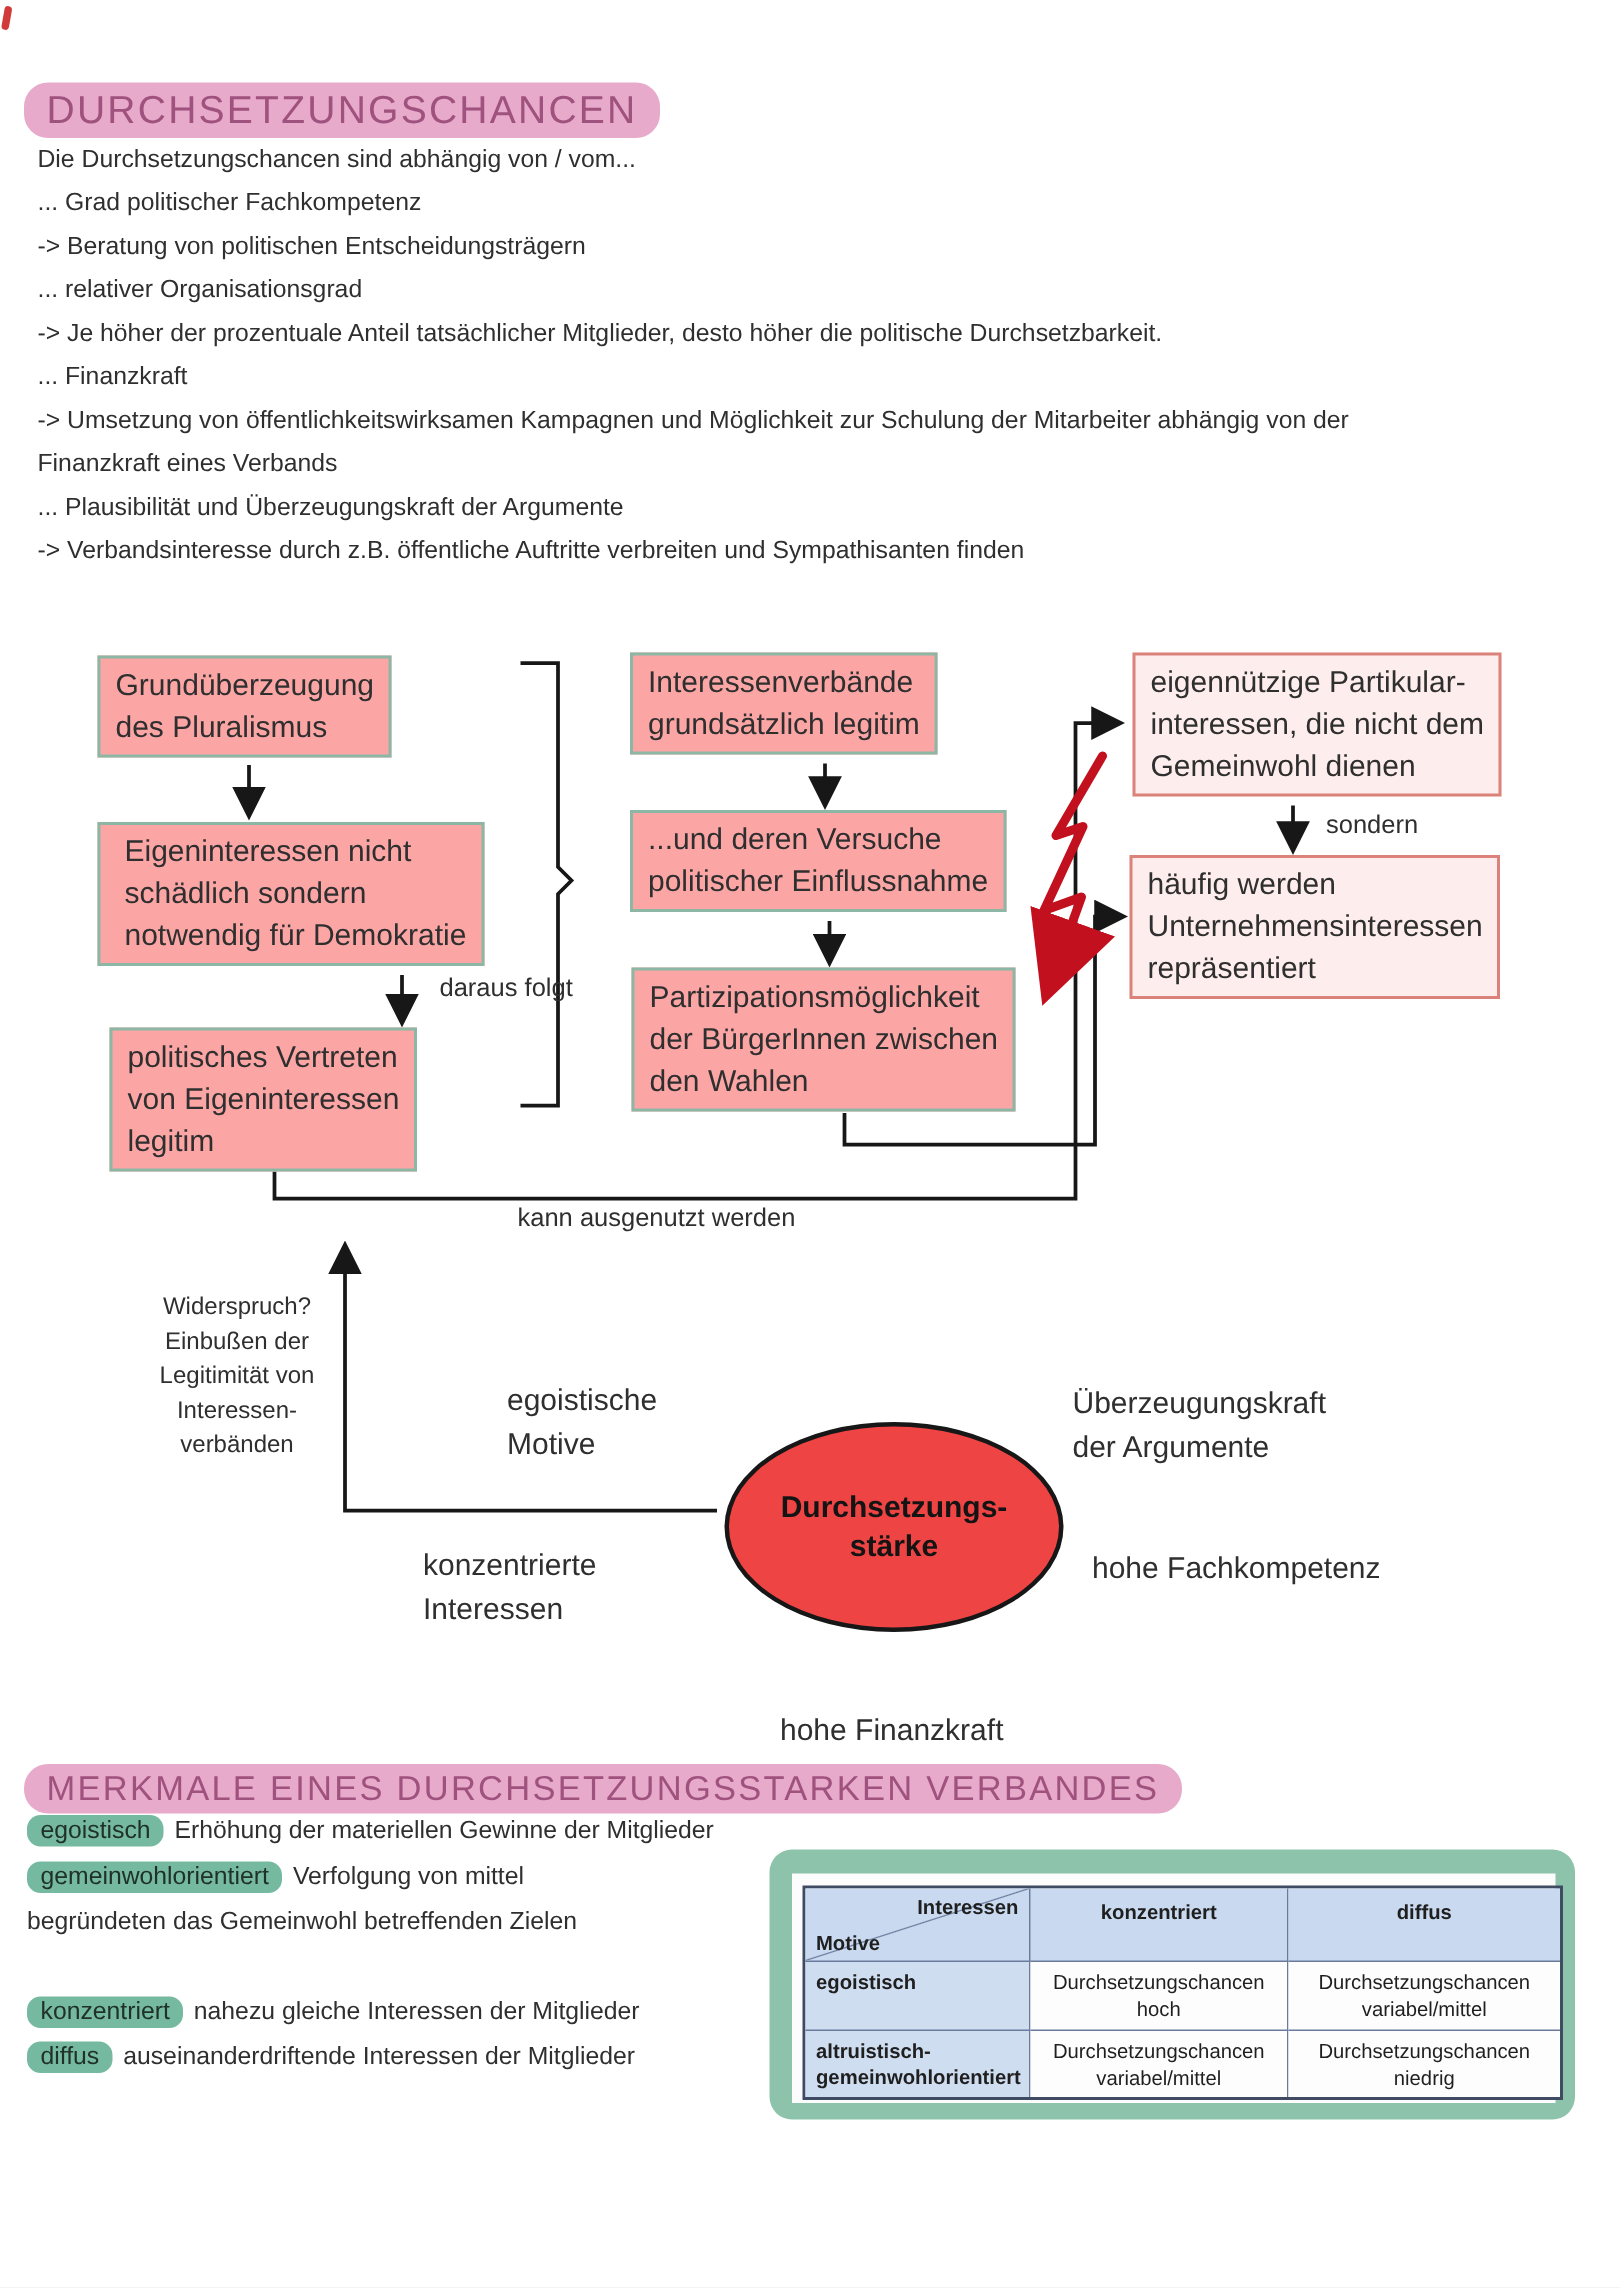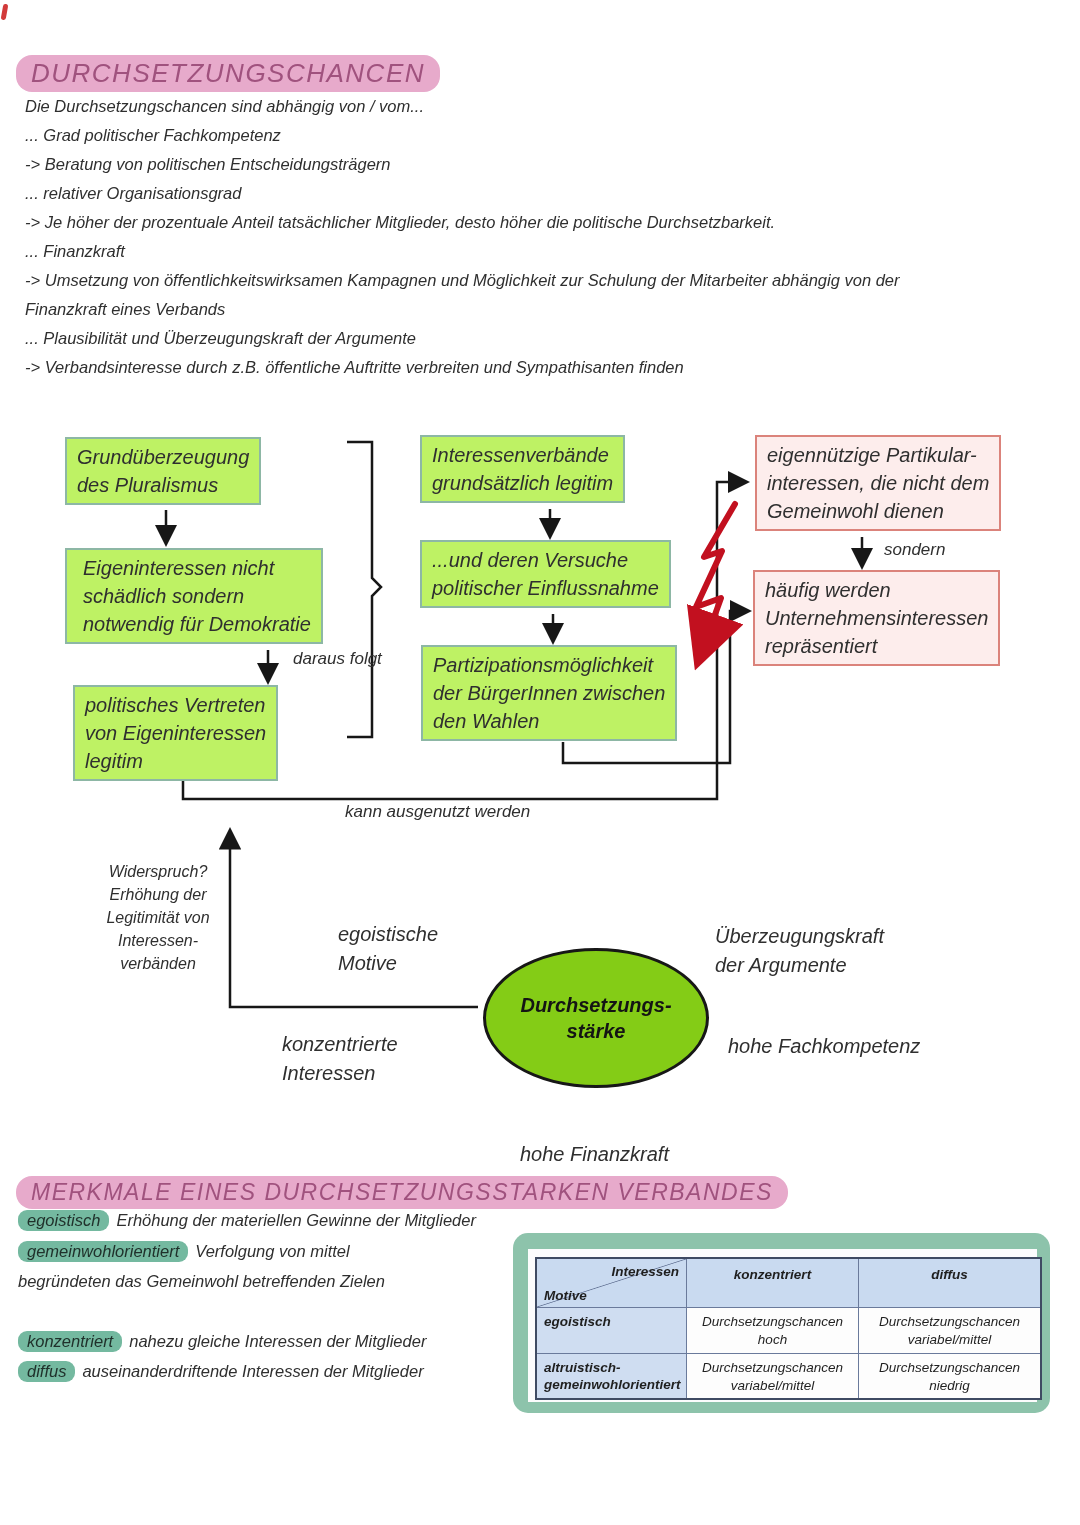--- a/index.html
+++ b/index.html
@@ -1,36 +1,36 @@
 <!DOCTYPE html>
 <html><head>
 <meta charset="utf-8">
 <style>
   html,body{margin:0;padding:0;background:#e9e9e9;}
   #page{position:relative;width:1080px;height:1525px;background:#ffffff;overflow:hidden;
-        font-family:"Liberation Sans", sans-serif;color:#2f2f2f;font-style:italic;}
+        font-family:"Liberation Sans", sans-serif;color:#2f2f2f;}
   .abs{position:absolute;}
   
   .pill-title{display:inline-block;background:#e7aacb;color:#a0527e;border-radius:16px;
               padding:3px 15px;white-space:nowrap;letter-spacing:1.5px;font-weight:400;z-index:2;}
   .t1{font-size:26px;}
   .t2{font-size:23px;}
   
   .bodyline{font-size:16.5px;line-height:29px;white-space:nowrap;z-index:2;}
   
   .gbox,.rbox{position:absolute;font-size:20px;line-height:28px;padding:4px 10px;
               white-space:pre;z-index:2;}
-  .gbox{background:#bef264;border:2px solid #8db7a5;}
+  .gbox{background:#fca5a5;border:2px solid #8db7a5;}
   .rbox{background:#fdedec;border:2px solid #db837b;}
   .small-label{position:absolute;font-size:17px;white-space:nowrap;z-index:2;}
   
   .cm-label{position:absolute;font-size:20px;line-height:29px;white-space:pre;z-index:2;}
   .widerspruch{position:absolute;font-size:16px;line-height:23px;white-space:pre;
                text-align:center;z-index:2;}
-  .ellipse{position:absolute;left:483px;top:948px;width:220px;height:134px;background:#84cc16;
+  .ellipse{position:absolute;left:483px;top:948px;width:220px;height:134px;background:#ef4444;
            border:3.5px solid #171717;border-radius:50%;display:flex;align-items:center;
            justify-content:center;text-align:center;font-weight:bold;font-size:20px;
            line-height:26px;white-space:pre;z-index:2;color:#141414;}
   
   #connector-svg{position:absolute;left:0;top:0;z-index:1;pointer-events:none;}
   
   .def-line{position:absolute;font-size:16.5px;white-space:nowrap;z-index:2;}
   .hl-green{display:inline-block;background:#74b9a0;border-radius:9px;padding:1px 9px;
             margin-right:7px;color:#20312b;}
   
@@ -119,21 +119,21 @@
 Gemeinwohl dienen</div>
   <div class="rbox" style="left:753px;top:570px;">häufig werden
 Unternehmensinteressen
 repräsentiert</div>
 
   <div class="small-label" style="left:293px;top:649px;">daraus folgt</div>
   <div class="small-label" style="left:884px;top:540px;">sondern</div>
   <div class="small-label" style="left:345px;top:802px;">kann ausgenutzt werden</div>
 
   <div class="widerspruch" style="left:88px;top:860px;width:140px;">Widerspruch?
-Erhöhung der
+Einbußen der
 Legitimität von
 Interessen-
 verbänden</div>
 
   <div class="cm-label" style="left:338px;top:920px;">egoistische
 Motive</div>
   <div class="cm-label" style="left:715px;top:922px;">Überzeugungskraft
 der Argumente</div>
   <div class="cm-label" style="left:282px;top:1030px;">konzentrierte
 Interessen</div>

